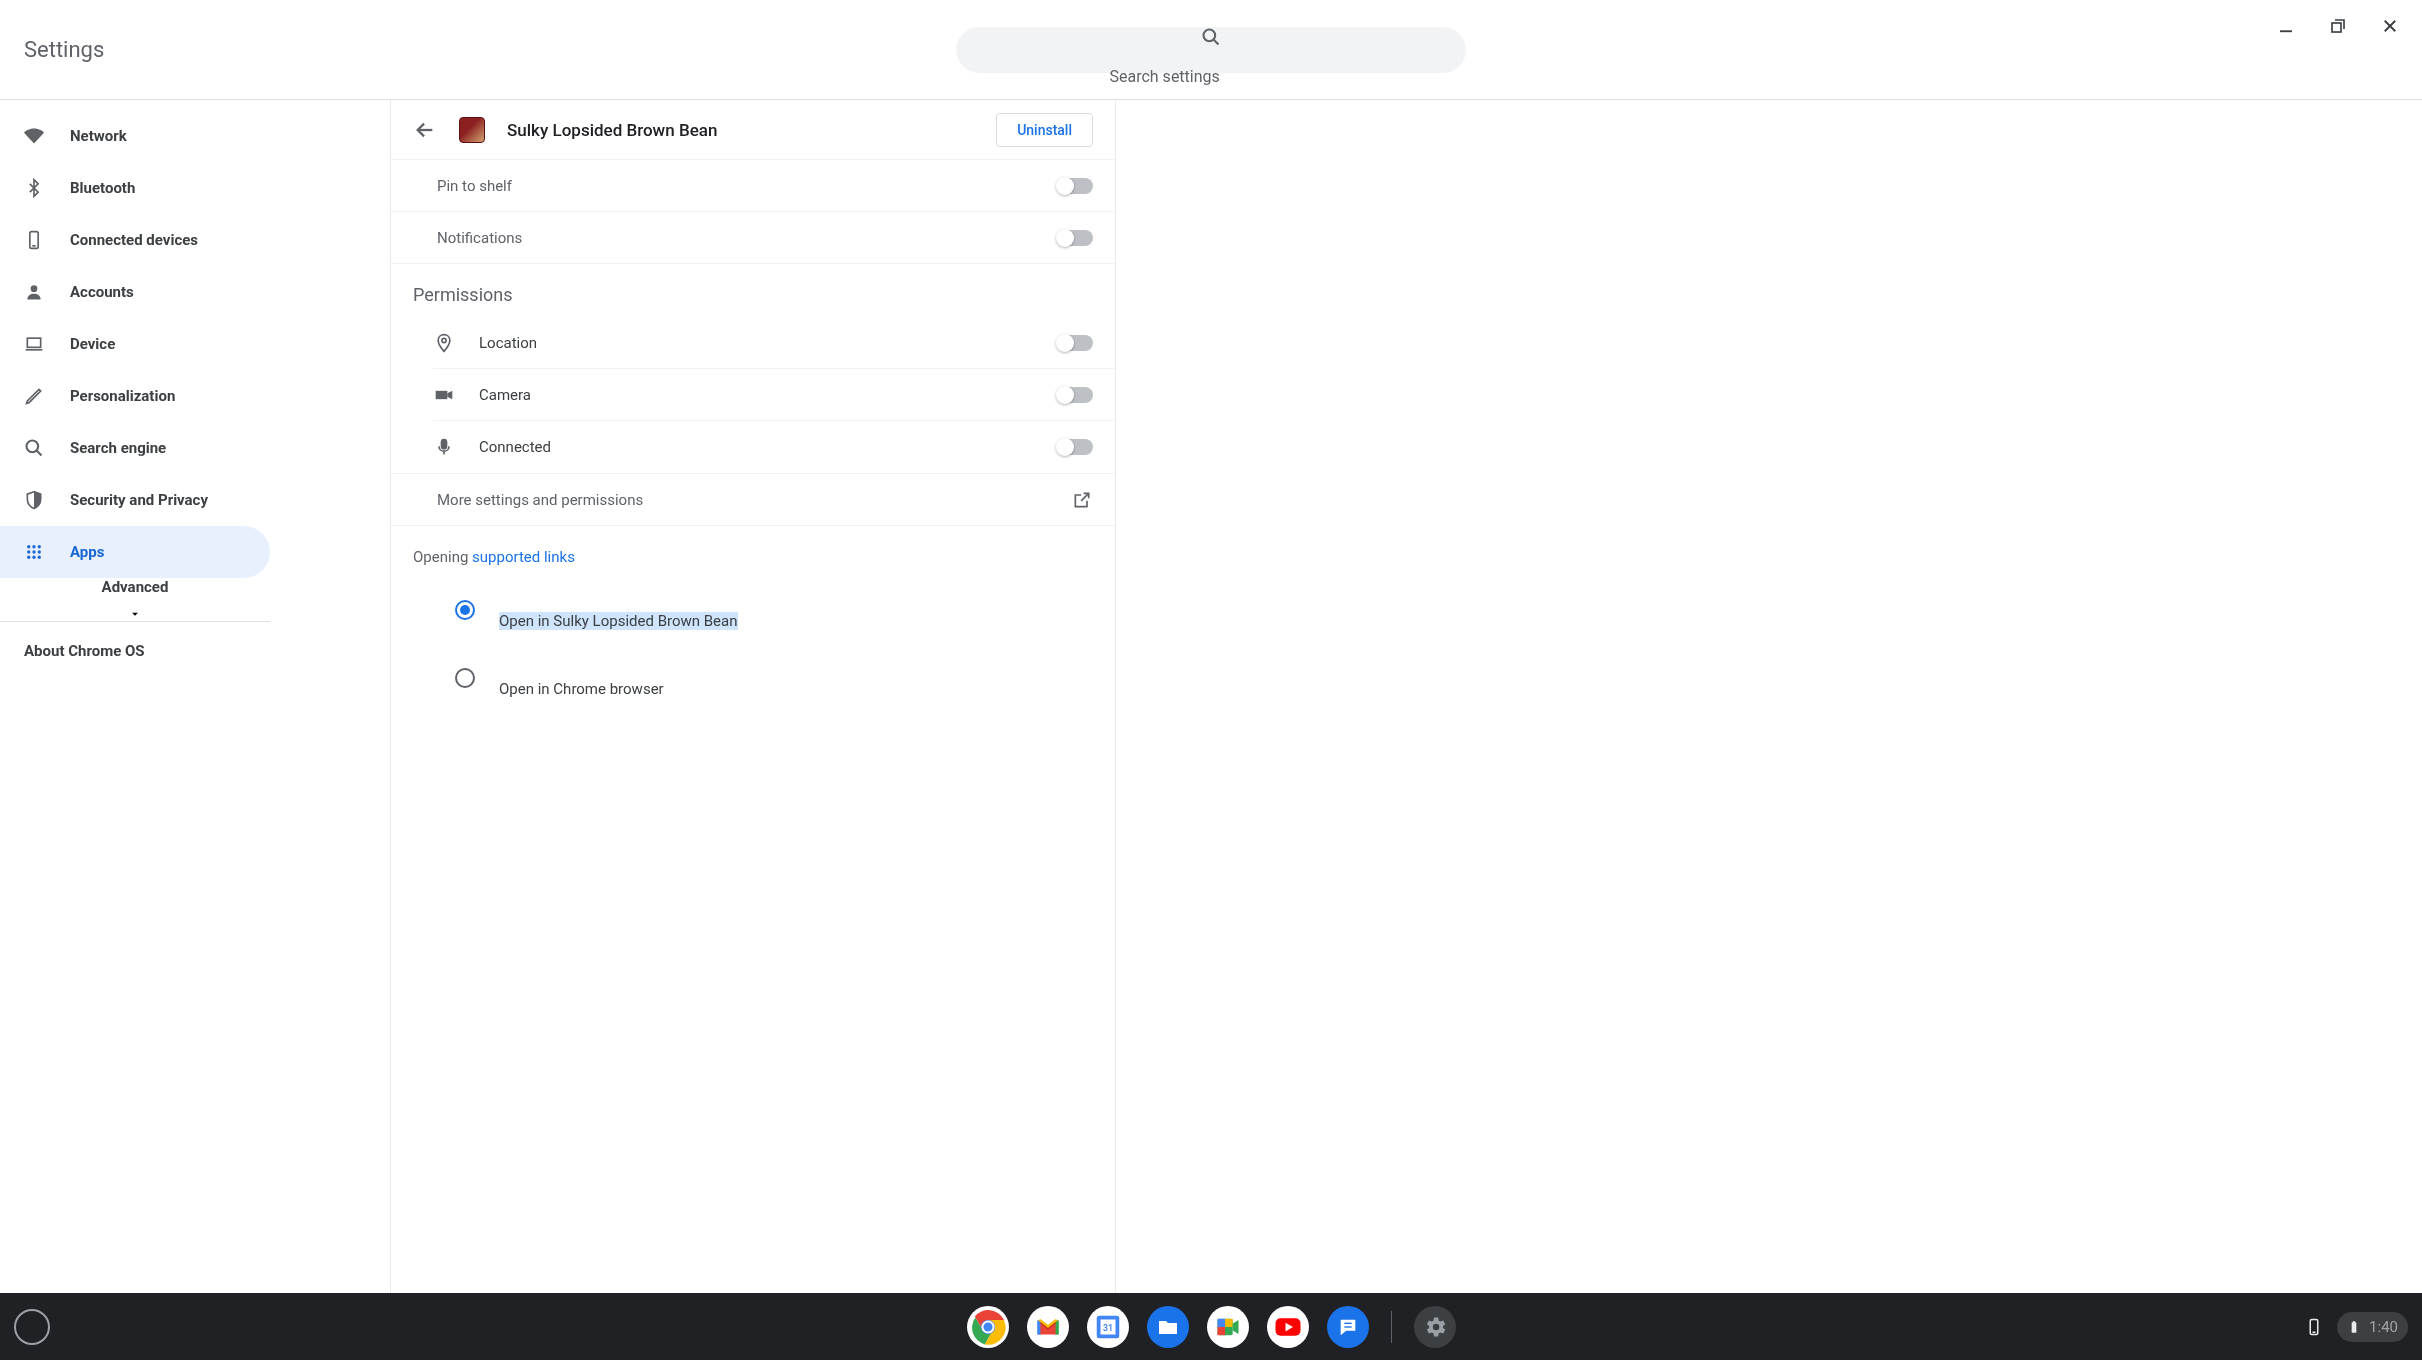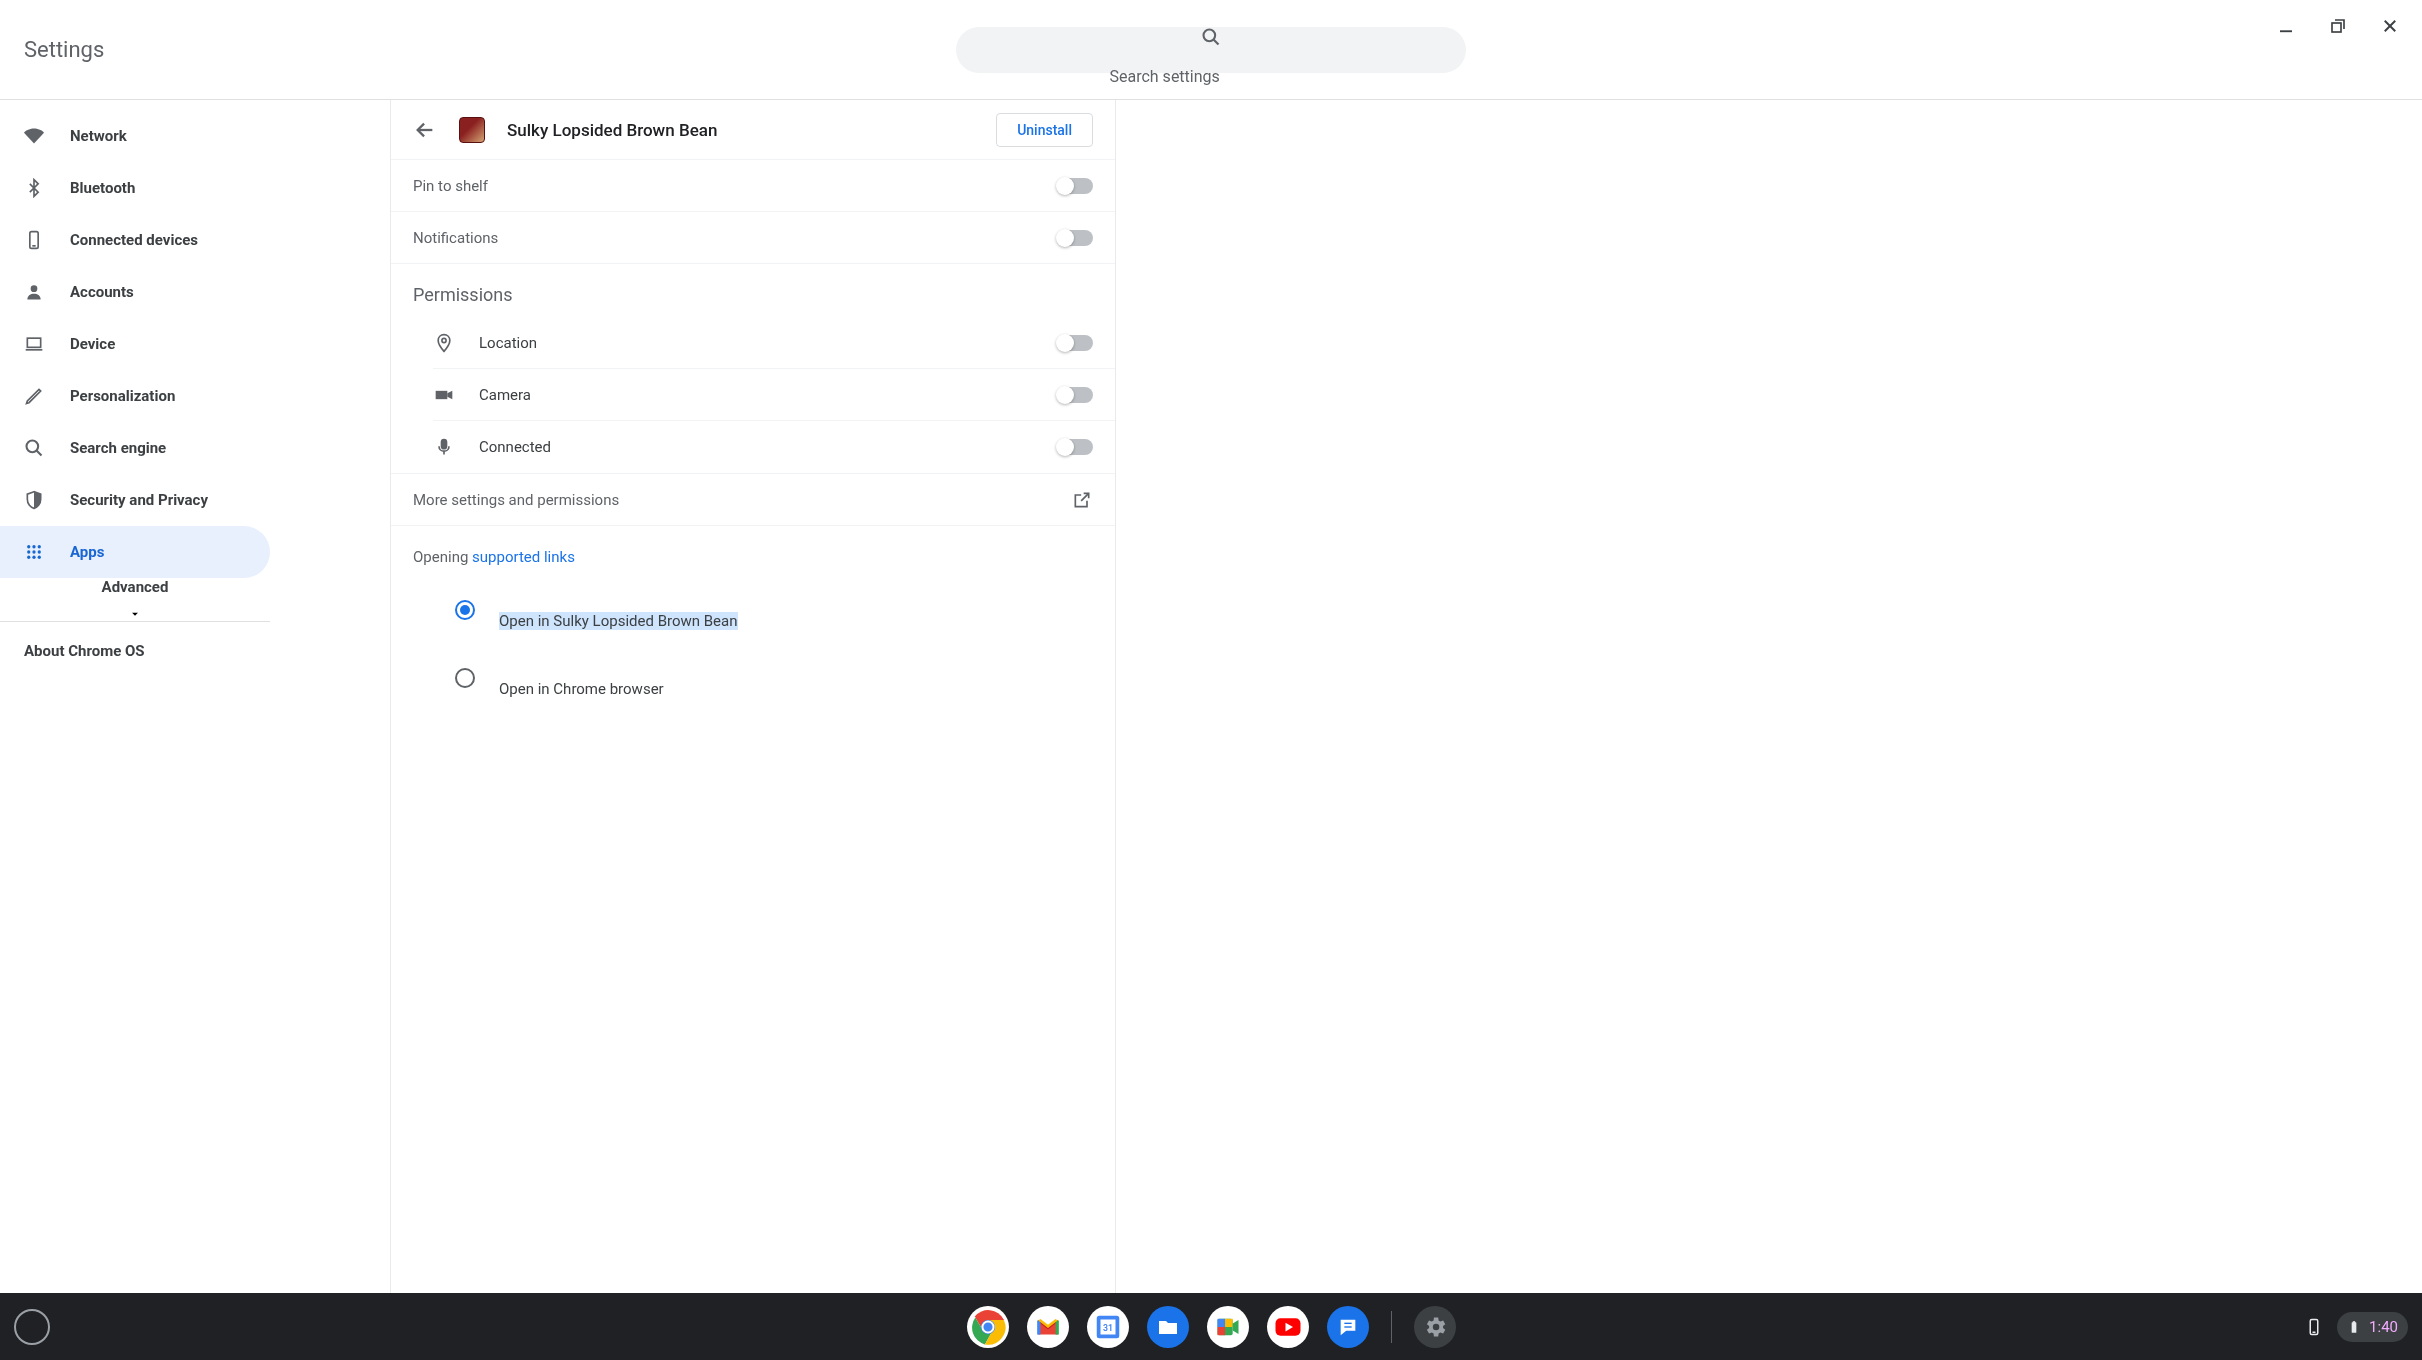--- a/index.html
+++ b/index.html
@@ -35,21 +35,21 @@
   .main { flex: 1; display: flex; justify-content: flex-start; overflow-y: auto; background: #fff; }
   .panel { width: 726px; border-left: 1px solid #e8eaed; border-right: 1px solid #e8eaed; }
   .panel-header { height: 60px; display: flex; align-items: center; padding: 0 22px; gap: 22px; border-bottom: 1px solid #f1f3f4; }
   .back-btn { width: 24px; height: 24px; display:flex; align-items:center; justify-content:center; cursor:pointer; color:#5f6368; }
   .app-icon { width: 26px; height: 26px; border-radius: 4px; background: linear-gradient(135deg,#8b2020 40%,#d4a574 100%); border: 1px solid #5a1010; }
   .app-title { flex: 1; font-size: 17px; color: #202124; font-weight: 500; }
   .uninstall-btn { border: 1px solid #dadce0; background: #fff; color: #1a73e8; font-size: 14px; font-weight: 500; padding: 8px 20px; border-radius: 4px; cursor: pointer; }
 
   .row { display: flex; align-items: center; padding: 0 22px; border-bottom: 1px solid #f1f3f4; }
   .row.tall { height: 52px; }
-  .row-label { flex: 1; font-size: 15px; color: #5f6368; }
+  .row-label { flex: 1; font-size: 15px; color: #5f6368; margin-left: 24px; }
   .section-heading { padding: 20px 22px 12px 22px; font-size: 18px; color: #5f6368; }
   .perm-row { display: flex; align-items: center; height: 52px; margin-left: 42px; padding-right: 22px; border-bottom: 1px solid #f1f3f4; gap: 24px; }
   .perm-row:last-of-type { border-bottom: none; }
   .perm-icon { width: 22px; height: 22px; display:flex; align-items:center; justify-content:center; color:#5f6368; }
   .perm-label { flex: 1; font-size: 15px; color: #3c4043; }
 
   .toggle { width: 36px; height: 16px; background: #bdc1c6; border-radius: 10px; position: relative; cursor: pointer; }
   .toggle::after { content: ""; position: absolute; width: 18px; height: 18px; background: #fff; border-radius: 50%; top: -1px; left: -1px; box-shadow: 0 1px 3px rgba(0,0,0,.3); }
 
   .more-row { border-top: 1px solid #f1f3f4; border-bottom: none; height: 54px; }
@@ -64,21 +64,21 @@
   .radio.checked::after { content: ""; width: 10px; height: 10px; background: #1a73e8; border-radius: 50%; }
   .radio-label { font-size: 15px; color: #3c4043; margin-top: 22px; }
   .radio-label.sel { background: #cfe4fd; }
 
   
   .shelf { height: 67px; background: #202124; display: flex; align-items: center; justify-content: center; position: relative; }
   .launcher { position: absolute; left: 14px; width: 36px; height: 36px; border: 2px solid #9aa0a6; border-radius: 50%; cursor: pointer; }
   .shelf-icons { display: flex; gap: 18px; align-items: center; }
   .shelf-icon { width: 42px; height: 42px; border-radius: 50%; background: #fff; display:flex; align-items:center; justify-content:center; cursor:pointer; position:relative; }
   .shelf-sep { width: 1px; height: 32px; background: #5f6368; margin: 0 4px; }
-  .tray { position: absolute; right: 14px; display: flex; align-items: center; gap: 4px; color: #f0abfc; font-size: 15px; }
+  .tray { position: absolute; right: 14px; display: flex; align-items: center; gap: 4px; color: #a3a3a3; font-size: 15px; }
   .tray-pill { padding: 6px 10px; border-radius: 18px; display:flex; align-items:center; gap:8px; }
   .tray-pill.main { background: #3c4043; }
   svg { display:block; }
 </style>
 </head>
 <body>
 
 <div class="winctl">
   <span>
       <svg width="18" height="18" viewBox="0 0 24 24">

